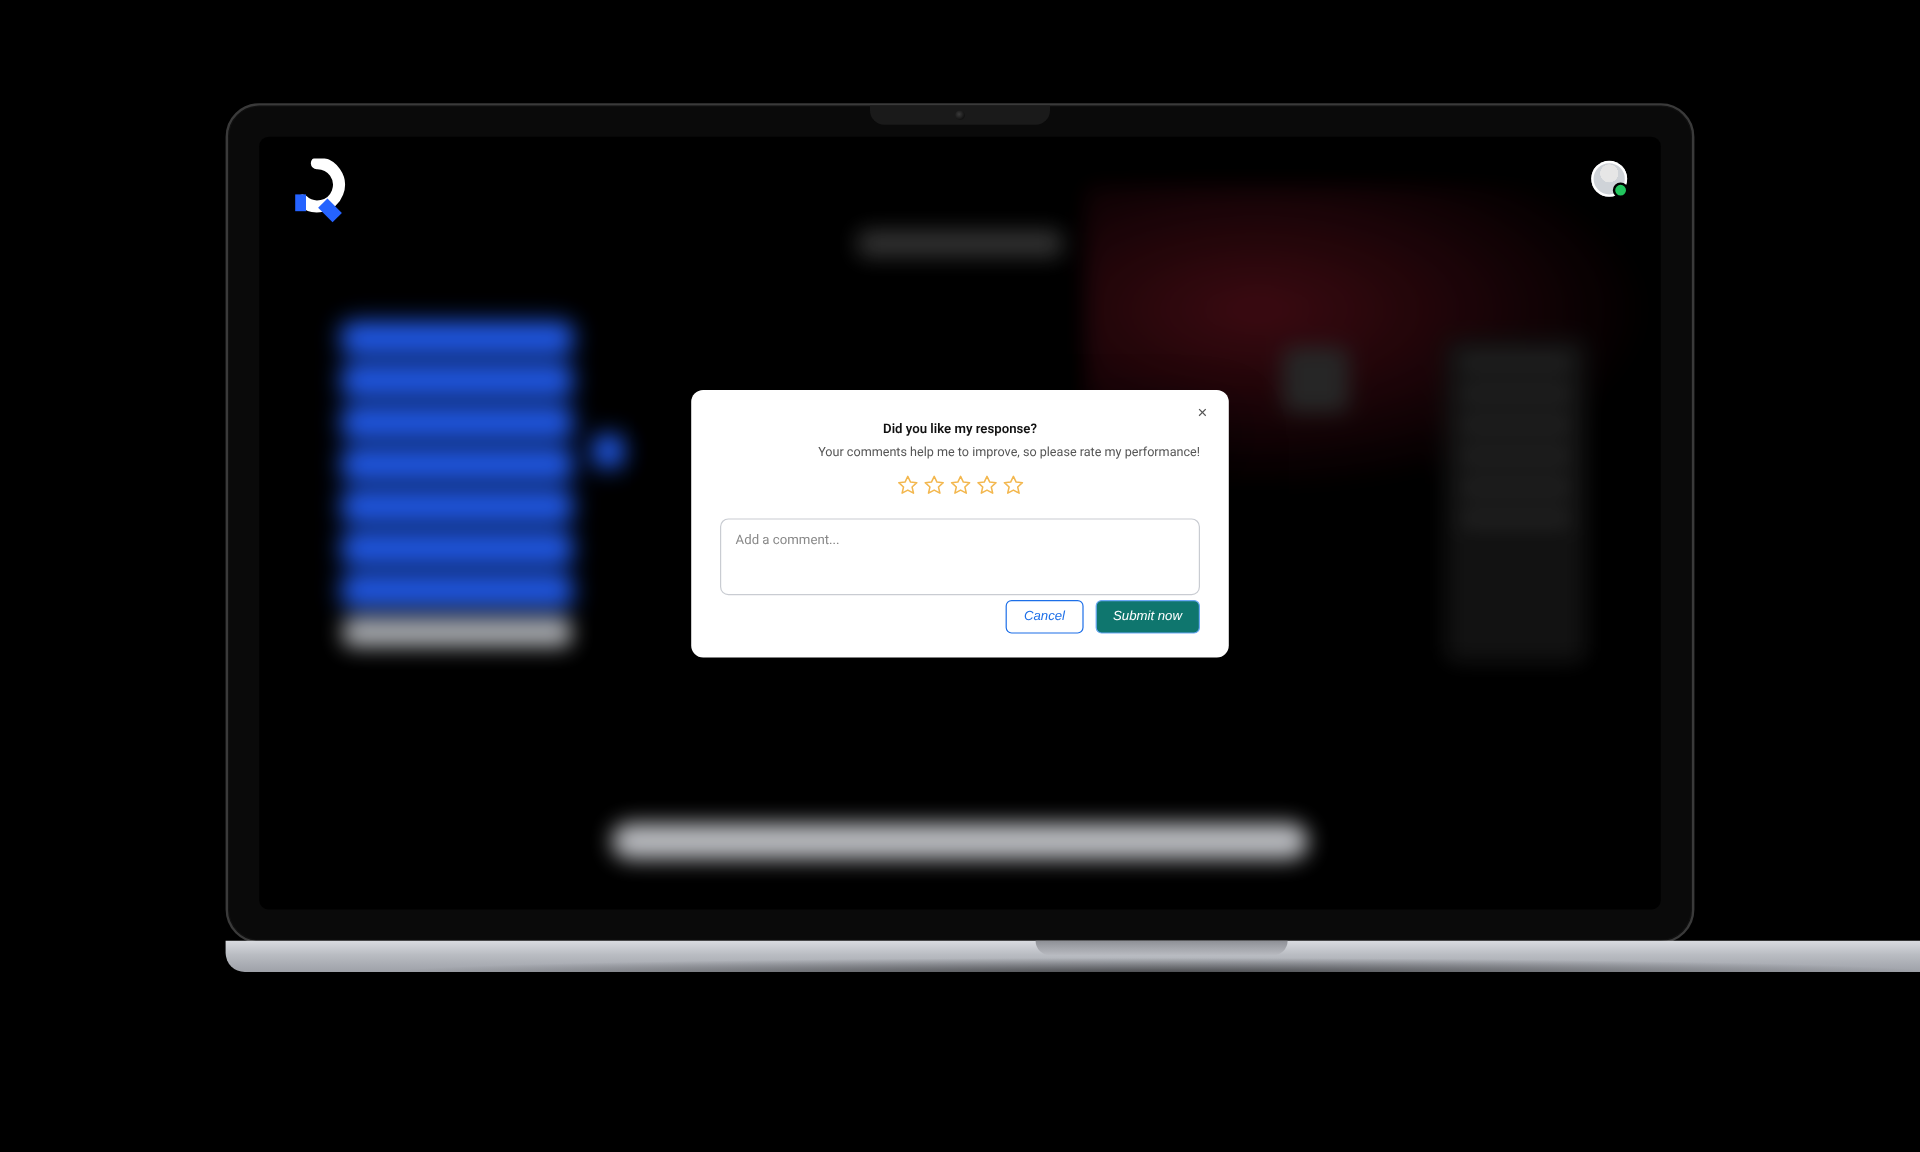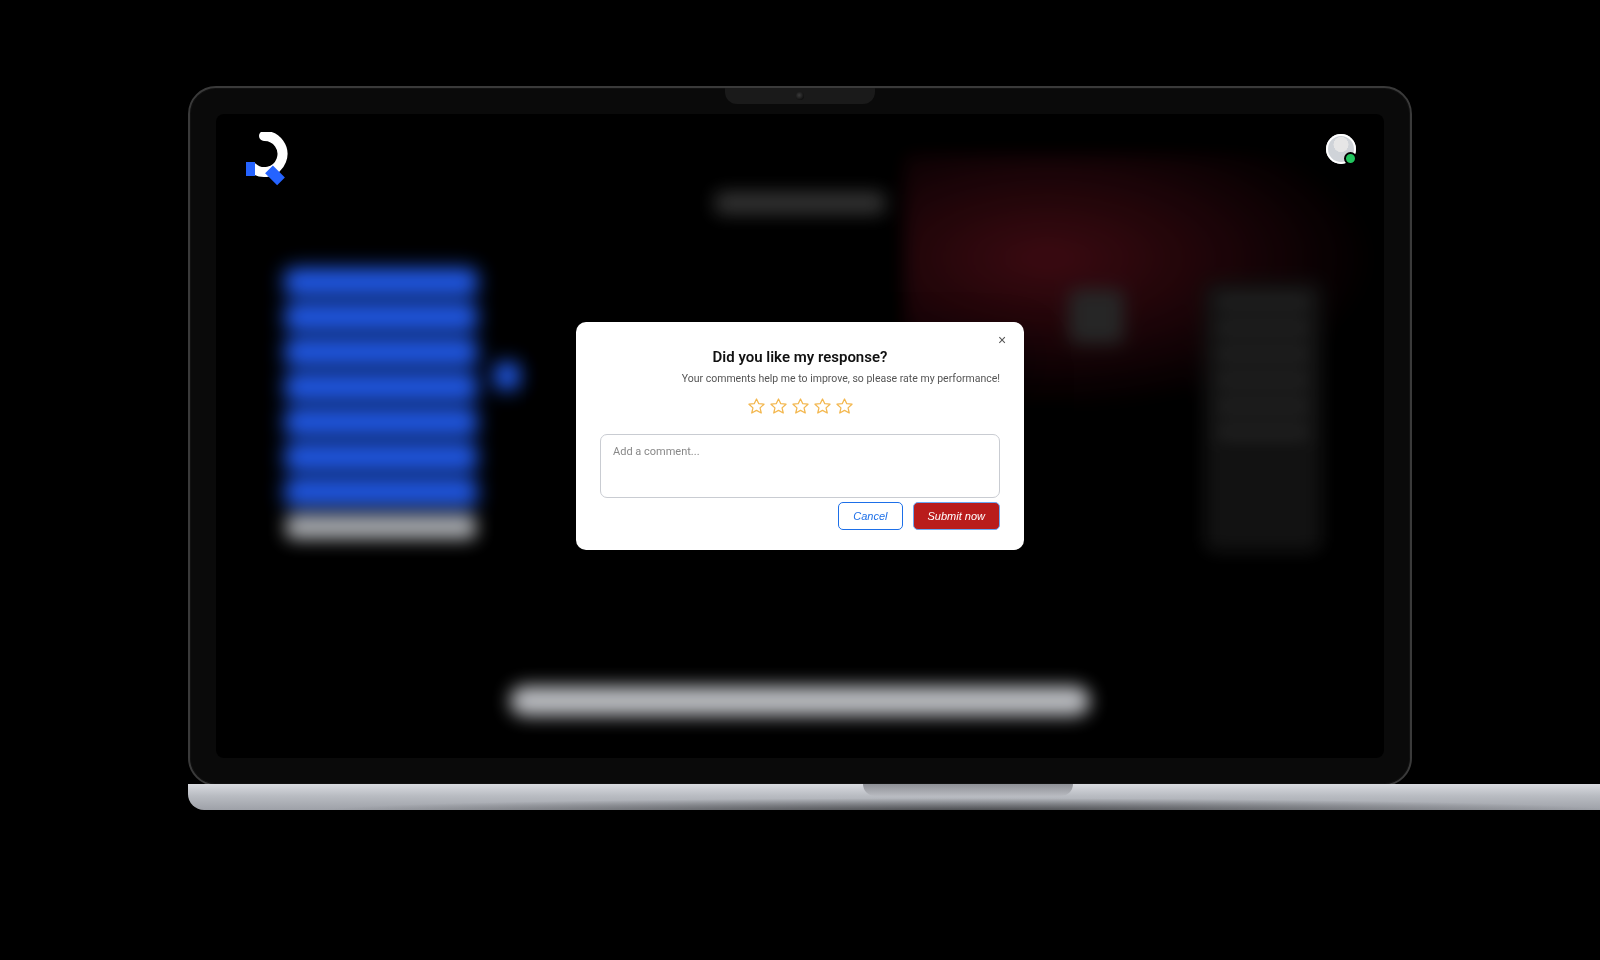--- a/index.html
+++ b/index.html
@@ -32,33 +32,33 @@
 .chip{position:absolute;top:250px;left:280px;width:22px;height:24px;border-radius:6px;background:#2563ff;box-shadow:0 0 14px rgba(37,99,255,.8);}
 .panel{position:absolute;top:175px;right:260px;width:55px;height:55px;border-radius:8px;background:#2b2b2b;}
 .sidepanel{position:absolute;top:168px;right:62px;width:118px;height:270px;border-radius:10px;background:#141414;}
 .sidepanel div{height:12px;margin:14px 12px;border-radius:4px;background:#2a2a2a;}
 .bottom-bar{position:absolute;bottom:42px;left:50%;transform:translateX(-50%);width:580px;height:30px;border-radius:15px;background:#cfd1d6;}
 
 
 .overlay{position:absolute;inset:0;display:flex;align-items:center;justify-content:center;pointer-events:none;}
 .modal{position:relative;width:400px;background:#fff;border-radius:10px;padding:26px 24px 20px;box-shadow:0 20px 45px rgba(0,0,0,.45);pointer-events:auto;color:#111;}
 .modal .close{position:absolute;top:8px;right:12px;width:20px;height:20px;display:flex;align-items:center;justify-content:center;font-size:14px;line-height:1;color:#555;cursor:pointer;border:none;background:none;}
-.m-title{text-align:center;font-size:15px;font-weight:600;margin:0 0 6px;}
+.m-title{text-align:center;font-size:11px;font-weight:600;margin:0 0 6px;}
 .m-sub{text-align:right;font-size:10.5px;color:#555;margin:0 0 12px;}
 .stars{display:flex;justify-content:center;gap:3px;margin-bottom:14px;}
 .stars svg{width:19px;height:19px;}
 .field{border:1px solid #c9ccd2;border-radius:7px;padding:8px 10px;margin-bottom:0;}
 .field textarea{width:100%;border:none;outline:none;resize:none;font-family:inherit;font-size:11px;color:#333;background:transparent;}
 .field textarea::placeholder{color:#888;}
 .f1 textarea{height:38px;}
 .f2 textarea{height:34px;}
 .actions{display:flex;justify-content:flex-end;gap:10px;margin-top:4px;}
 .btn{font-size:11px;padding:7px 14px;border-radius:5px;cursor:pointer;font-style:italic;}
 .btn-cancel{background:#fff;color:#1d6fe8;border:1px solid #1d6fe8;}
-.btn-submit{background:#b91c1c;color:#fff;border:1px solid #6aa8f5;}
+.btn-submit{background:#0f766e;color:#fff;border:1px solid #6aa8f5;}
 </style>
 </head>
 <body>
 
 <div class="stage">
 
   <div class="laptop">
     <div class="bezel">
       <div class="notch">
         <div class="cam"></div>

